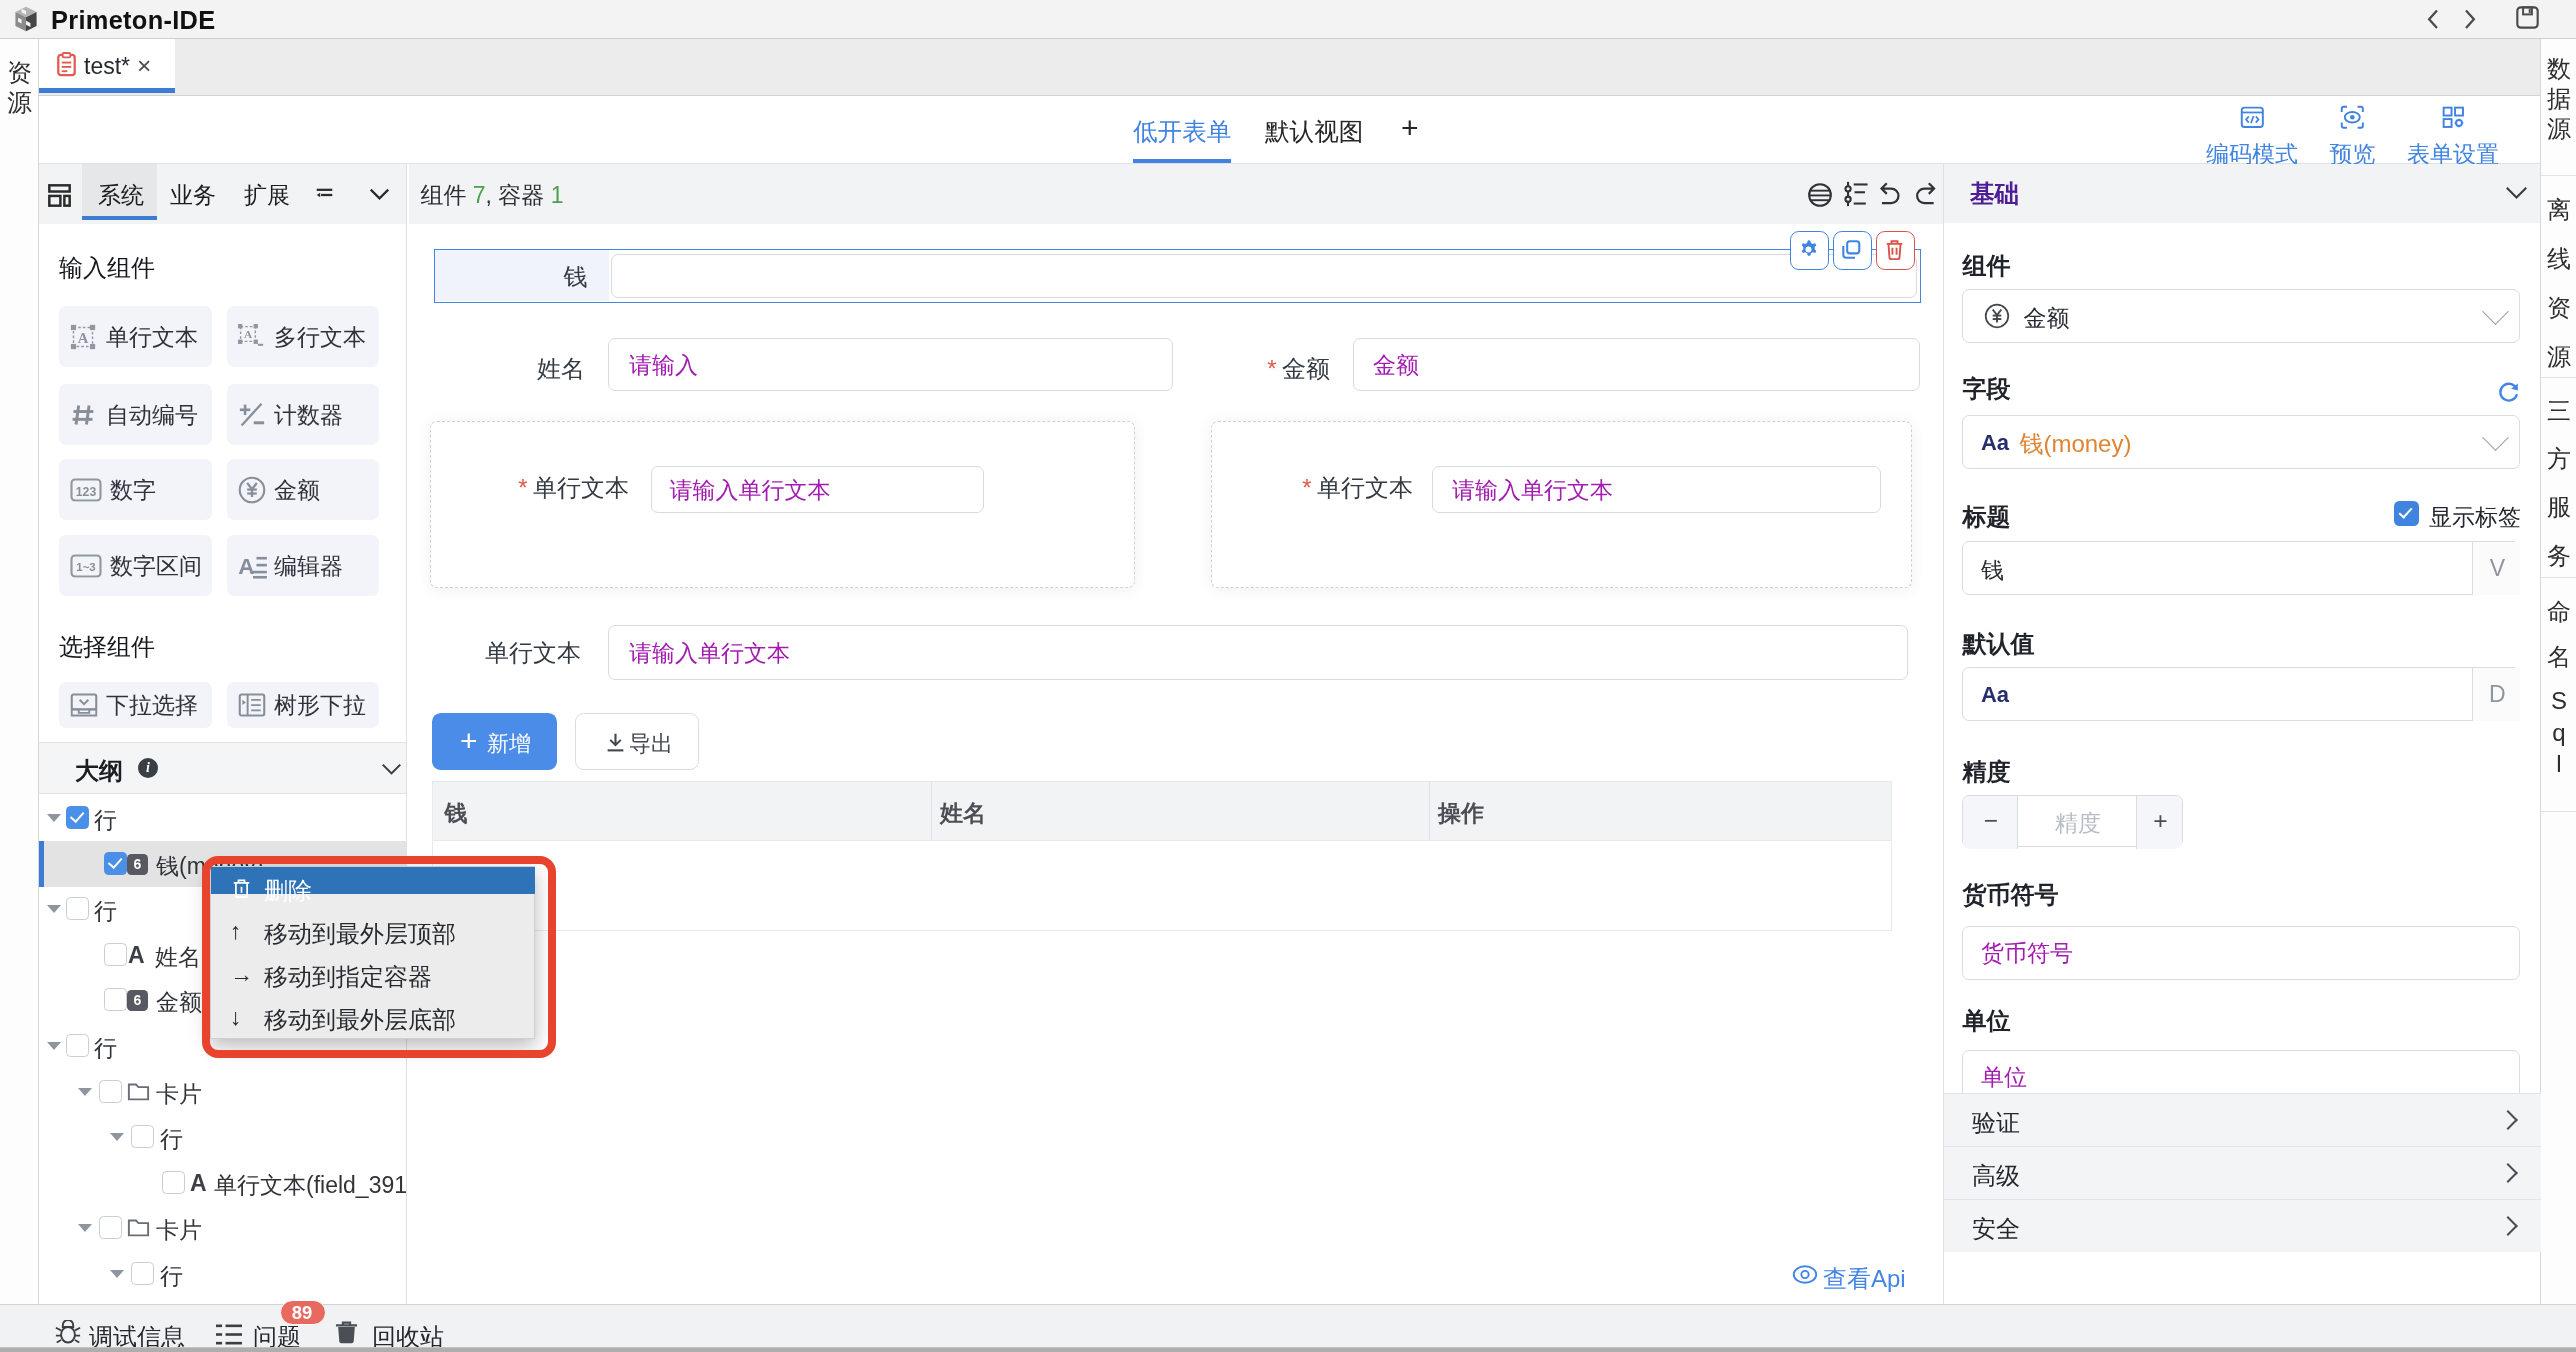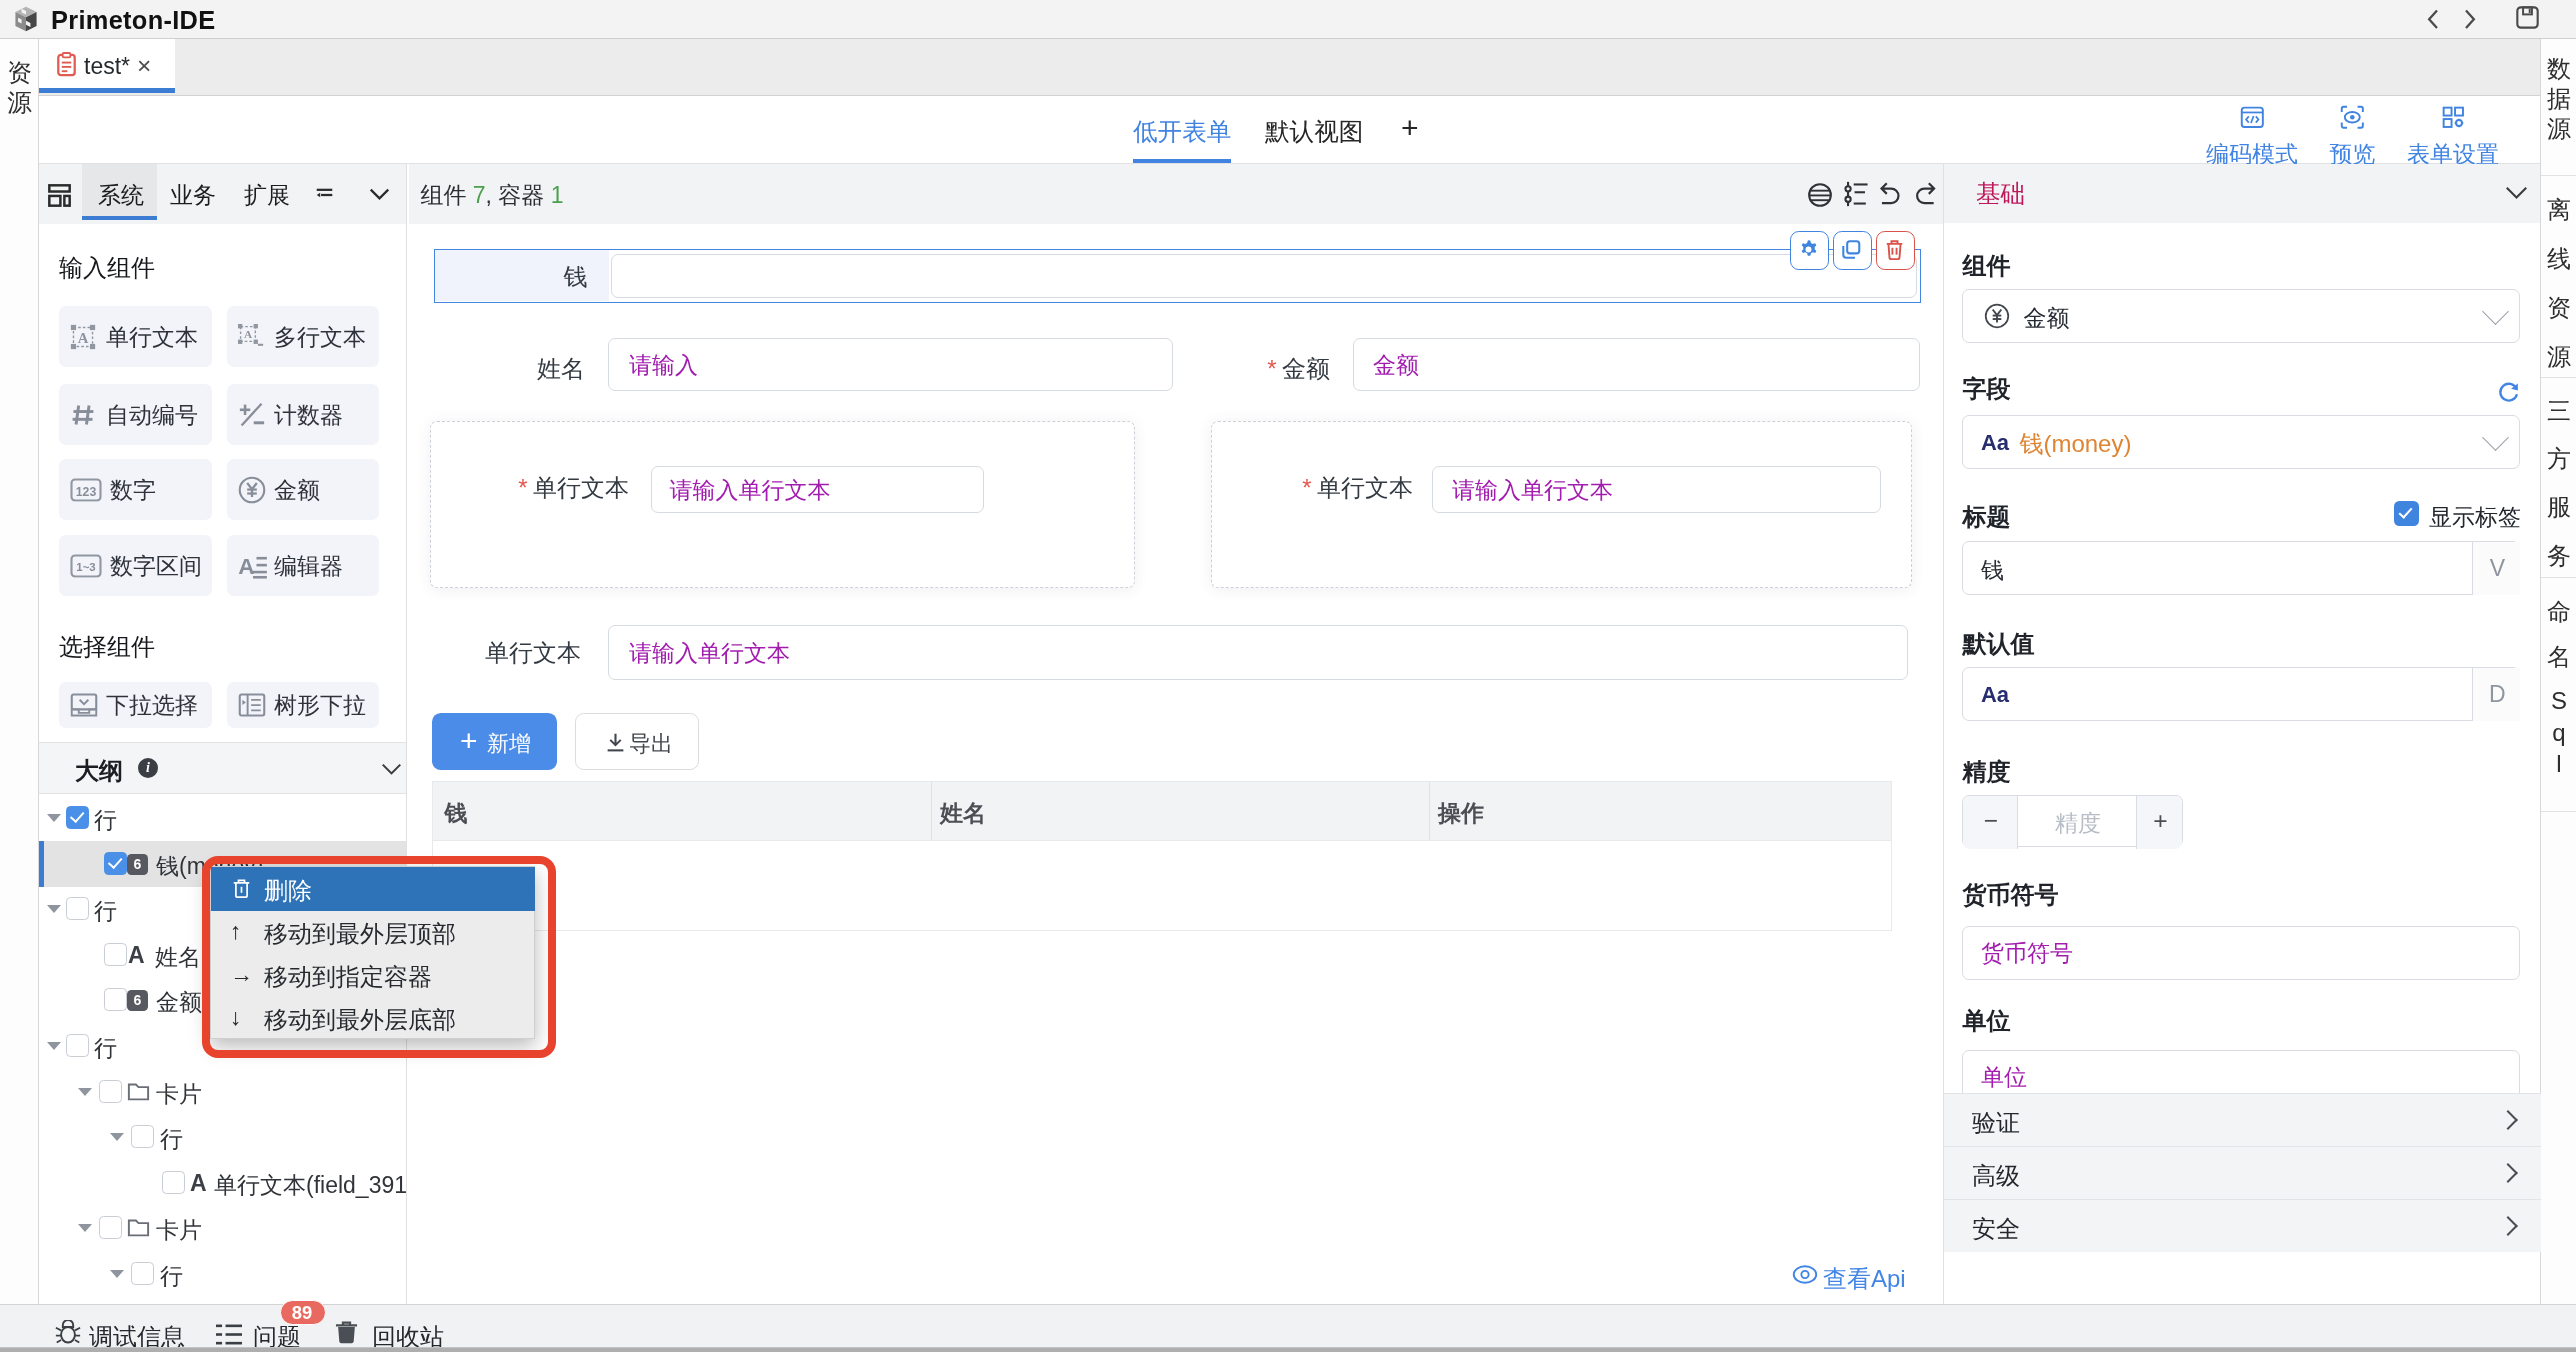--- a/index.html
+++ b/index.html
@@ -82,21 +82,21 @@
   .acc { position:absolute; left:0; width:597px; height:53px; background:#f3f4f6; border-top:0.9px solid #e2e4e8; }
   .acc span { position:absolute; left:28px; top:13px; font-size:24px; color:#23272e; }
   .acc .chevr { position:absolute; right:26px; top:19px; width:14px; height:14px; border-right:2.6px solid #4a4e54; border-top:2.6px solid #4a4e54; transform:rotate(45deg); }
 
   
   .bottombar { position:absolute; left:0; top:1304px; width:2576px; height:48px; background:#f1f2f3; border-top:0.9px solid #d4d4d4; }
   .bb-item { position:absolute; top:16px; font-size:24px; color:#24282e; }
 
   
   .ctxmenu { position:absolute; left:210px; top:866px; width:325px; height:173px; background:#ececec; border:0.9px solid #cfcfcf; box-shadow:0 7px 19px rgba(0,0,0,.28); z-index:40; }
-  .ctx-r1 { position:absolute; left:0; top:0; width:324px; height:44px; background:#2e72b7; color:#fff; }
+  .ctx-r1 { position:absolute; left:0; top:0; width:324px; height:27px; background:#2e72b7; color:#fff; }
   .ctx-it { position:absolute; left:0; width:324px; height:43px; color:#26292e; }
   .ctx-ic { position:absolute; left:19px; top:8px; font-size:23px; }
   .ctx-tx { position:absolute; left:53px; top:8px; font-size:24px; white-space:nowrap; }
   .redbox { position:absolute; left:202px; top:856px; width:354px; height:202px; border:8px solid #e8432d; border-radius:16px; z-index:50; }
 </style>
 </head>
 <body>
 <div class="root">
 
   <div class="topbar">
@@ -520,21 +520,21 @@
 
     <svg class="abs" style="left:1383px;top:1099px" width="26" height="23" viewBox="0 0 30 26">
         <ellipse cx="15" cy="13" rx="13" ry="9.5" fill="none" stroke="#4285e5" stroke-width="2.2"></ellipse>
         <circle cx="15" cy="13" r="4.2" fill="none" stroke="#4285e5" stroke-width="2.2"></circle>
       </svg>
     <span class="abs" style="left:1414px;top:1099px;font-size:24px;color:#4285e5">查看Api</span>
   </div>
 
   <div class="props">
     <div class="pr-hd">
-      <span class="abs" style="left:32px;top:13px;font-size:24.6px;font-weight:400;color:#be185d">基础</span>
+      <span class="abs" style="left:26px;top:13px;font-size:24.6px;font-weight:700;color:#4c1d95">基础</span>
       <svg class="abs" style="left:561px;top:21px" width="23" height="16" viewBox="0 0 26 18">
           <polyline points="2,3 13,14 24,3" fill="none" stroke="#3c3c3c" stroke-width="2.4"></polyline>
         </svg>
     </div>
     <span class="plabel" style="top:86px">组件</span>
     <div class="pinput" style="top:125px">
       <svg class="abs" style="left:21px;top:13px" width="26" height="26" viewBox="0 0 30 30">
           <circle cx="15" cy="15" r="13" fill="none" stroke="#43474d" stroke-width="2"></circle>
           <g stroke="#43474d" stroke-width="2.2">
             <line x1="10" y1="7.5" x2="15" y2="14"></line>

